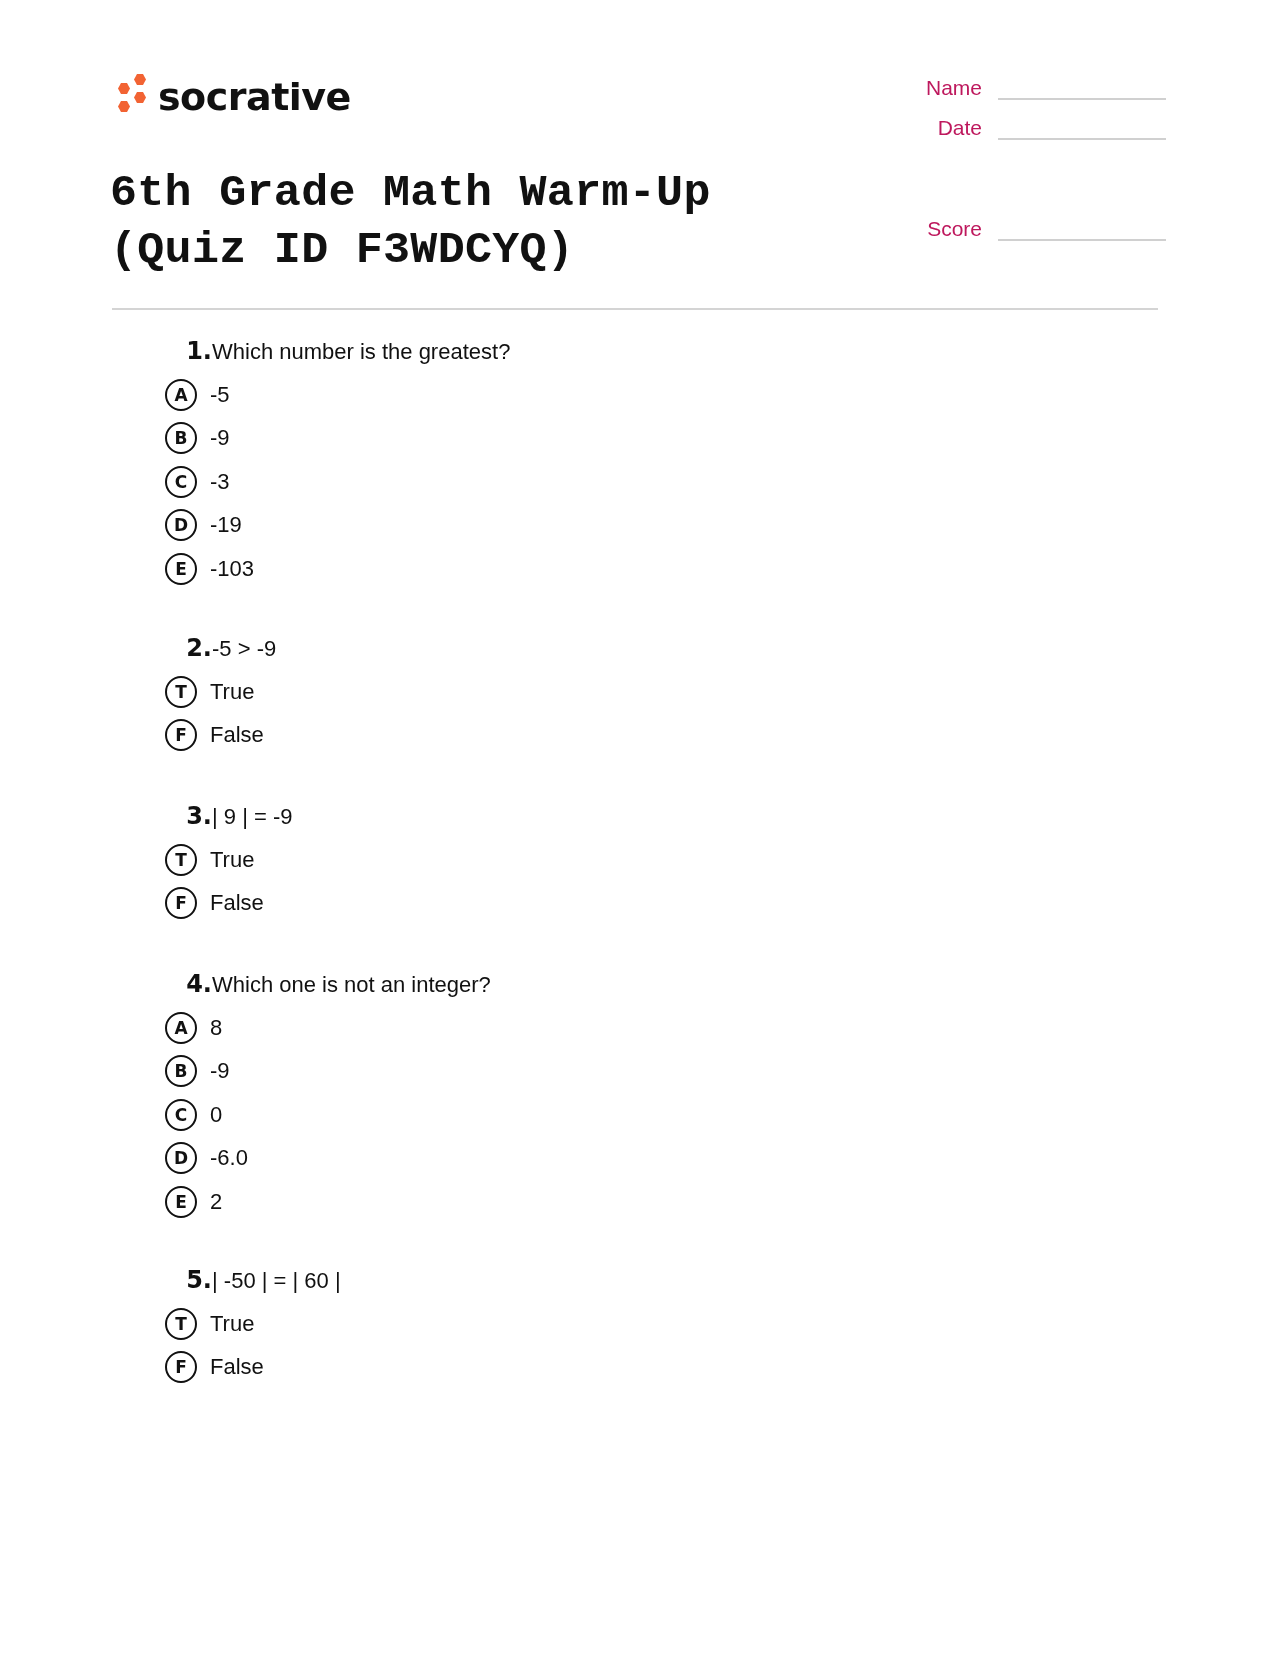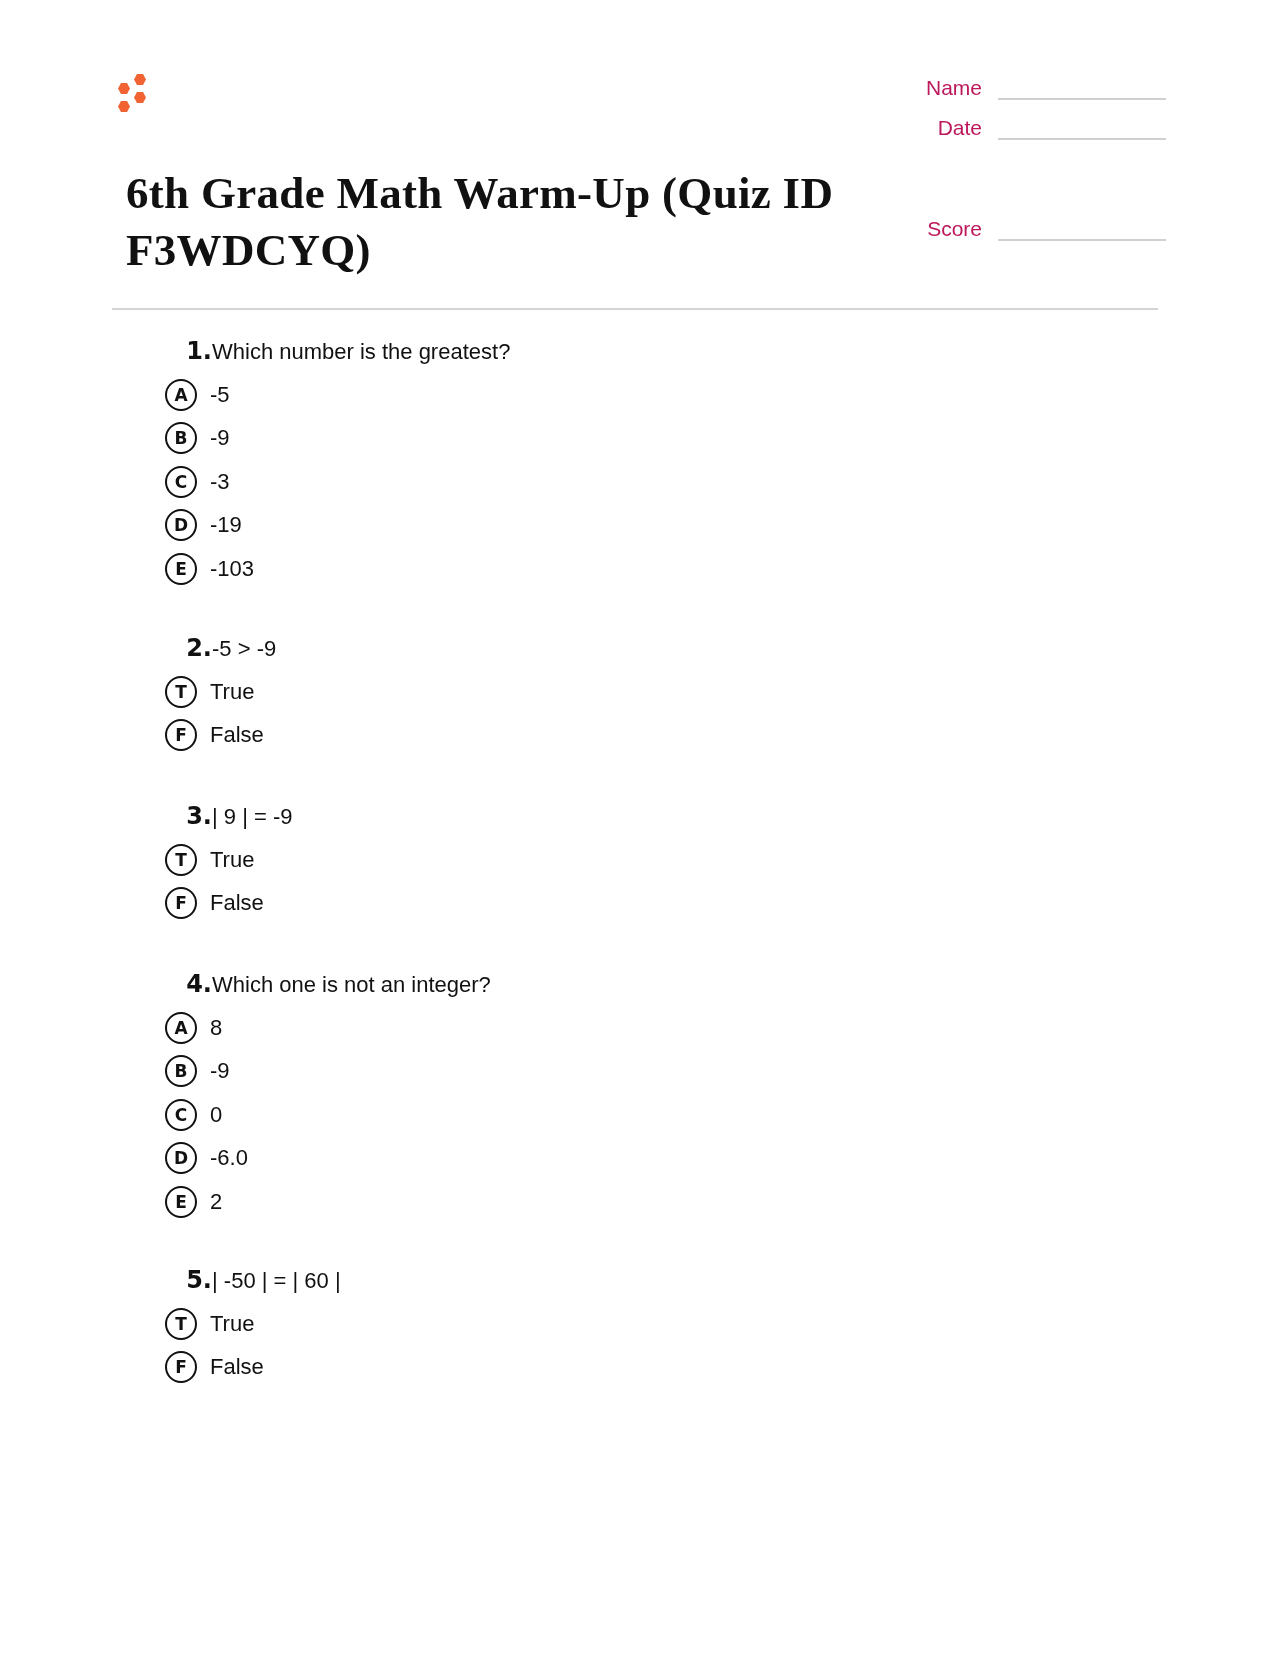--- a/index.html
+++ b/index.html
@@ -12,22 +12,22 @@
     .logo-text {
       font-family: "DejaVu Sans", sans-serif; font-size: 38px; font-weight: bold;
       margin-left: 8px; letter-spacing: -0.5px; color: #111;
     }
     .fields { position: absolute; left: 900px; top: 76px; width: 260px; }
     .field { position: absolute; display: flex; align-items: flex-end; }
     .field-label { width: 82px; text-align: right; font-size: 21px; color: #be185d; }
     .field-line { width: 168px; margin-left: 16px; border-bottom: 2px solid #d0d0d0; height: 22px; }
     .title {
       position: absolute; left: 110px; top: 165px; width: 760px;
-      font-family: Liberation Serif, serif; font-weight: bold; font-size: 45px;
-      line-height: 57px; color: #111; letter-spacing: 0.3px; margin-left: 16px;
+      font-family: Liberation Mono, monospace; font-weight: bold; font-size: 45px;
+      line-height: 57px; color: #111; letter-spacing: 0.3px;
     }
     .divider { position: absolute; left: 112px; top: 308px; width: 1046px; height: 2px; background: #d4d4d4; }
     .question { position: absolute; left: 165px; }
     .q-head { display: flex; align-items: baseline; height: 36px; }
     .q-num {
       width: 47px; text-align: right; padding-right: 0; font-family: "DejaVu Sans", sans-serif;
       font-weight: bold; font-size: 24px; color: #111;
     }
     .q-text { font-size: 22px; color: #111; }
     .option { display: flex; align-items: center; height: 43.5px; }
@@ -44,20 +44,21 @@
 
 <div class="logo">
   <svg viewBox="0 0 40 50">
     <g fill="#F26333">
       <polygon points="27,2 33,2 36,7.5 33,13 27,13 24,7.5"></polygon>
       <polygon points="11,11 17,11 20,16.5 17,22 11,22 8,16.5"></polygon>
       <polygon points="27,20 33,20 36,25.5 33,31 27,31 24,25.5"></polygon>
       <polygon points="11,29 17,29 20,34.5 17,40 11,40 8,34.5"></polygon>
     </g>
   </svg>
+  <span class="logo-text">socrative</span>
 </div>
 
 <div class="fields">
   <div class="field" style="top:0px;">
     <span class="field-label">Name</span>
     <span class="field-line"></span>
   </div>
   <div class="field" style="top:40px;align-items:flex-end;">
     <span class="field-label">Date</span>
     <span class="field-line"></span>

